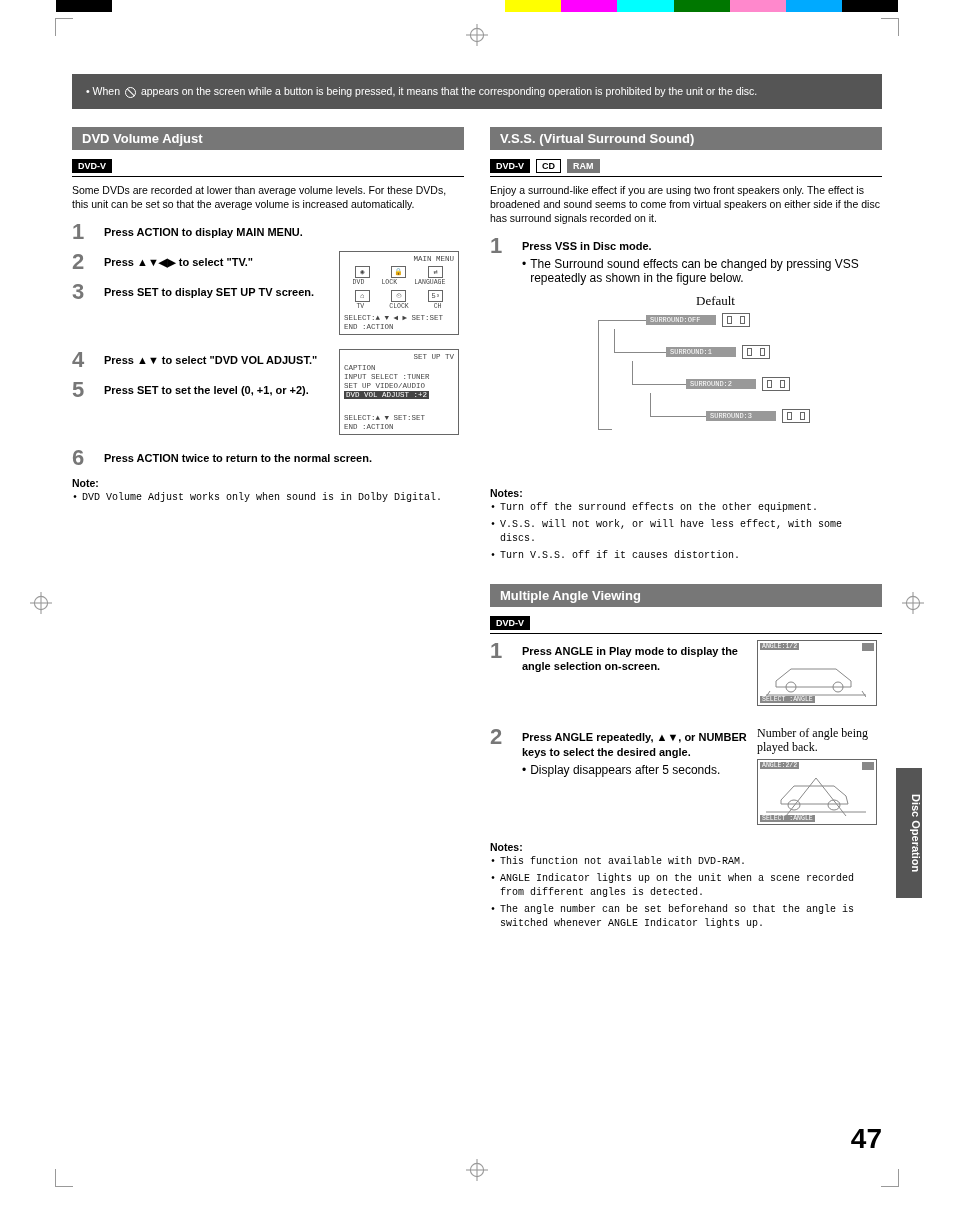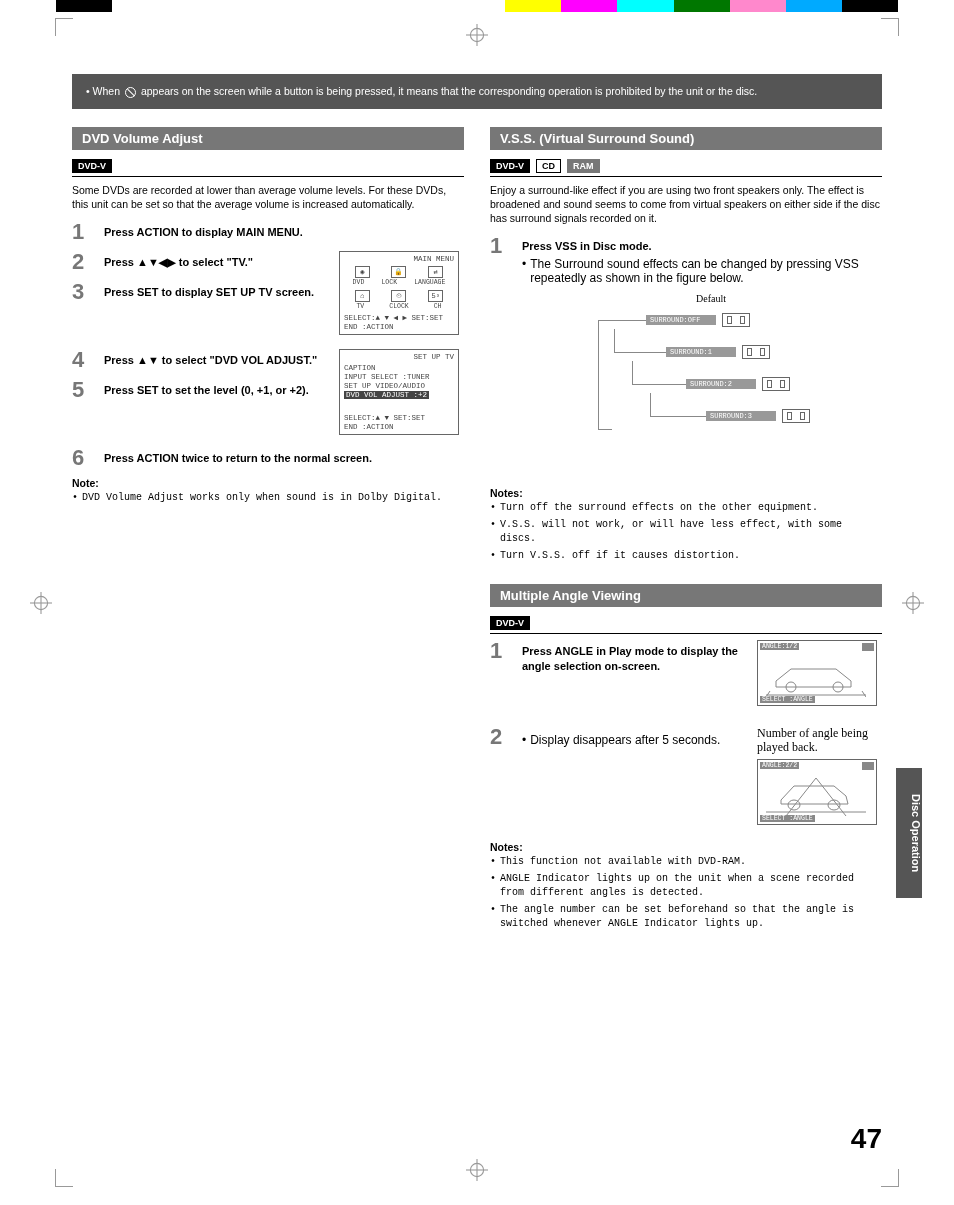--- a/index.html
+++ b/index.html
@@ -119,21 +119,21 @@
   .step-row { display: flex; gap: 10px; align-items: flex-start; }
   .step-row .steps { flex: 1; }
   .step-row .figcol { width: 125px; flex-shrink: 0; }
 
   
   .vss-fig { position: relative; width: 300px; height: 180px; margin: 8px auto 14px; font-size: 8px; font-family: "Courier New", monospace;}
   .vss-row { position: absolute; display: flex; align-items: center; gap: 6px; }
   .vss-label { background: #999; color: #fff; padding: 1px 4px; font-size:7px; width:70px; }
   .vss-spk { width: 28px; height: 14px; border: 1px solid #666; display:flex; align-items:center; justify-content:space-around; }
   .vss-spk span { width:5px; height:8px; border:0.8px solid #666; }
-  .vss-default { position: absolute; font-family: Georgia, serif; font-size: 10px; }
+  .vss-default { position: absolute; font-family: Georgia, serif; font-size: 13px; }
   .vss-line { position: absolute; background: #888; }
 
   
   .angle-fig {
     width: 120px; height: 66px;
     border: 1px solid #666;
     position: relative;
     font-family: "Courier New", monospace;
     font-size: 6.5px;
     overflow: hidden;
@@ -430,20 +430,21 @@
             <div class="bot-lbl">SELECT :ANGLE</div>
           </div>
         </div>
       </div>
 
       <div class="step-row" style="margin-top:20px;">
         <div class="steps">
           <div class="step">
             <div class="step-n">2</div>
             <div class="step-body">
+              <div class="step-title arrows">Press ANGLE repeatedly, ▲▼, or NUMBER keys to select the desired angle.</div>
               <div class="step-sub">
                   <span>Display disappears after 5 seconds.</span>
                 </div>
             </div>
           </div>
         </div>
         <div class="figcol">
           <div class="angle-note">Number of angle being played back.</div>
           <div class="angle-fig">
             <div class="top-lbl">ANGLE:2/2</div>

